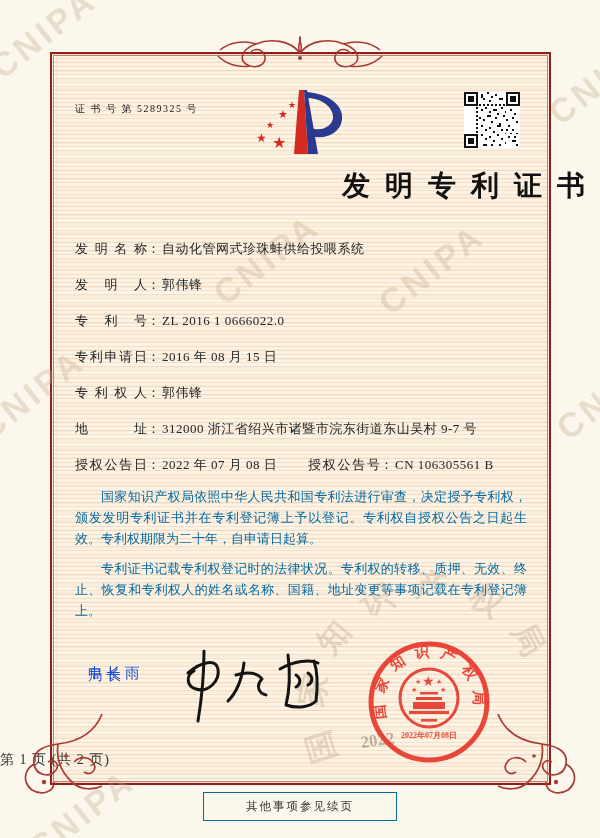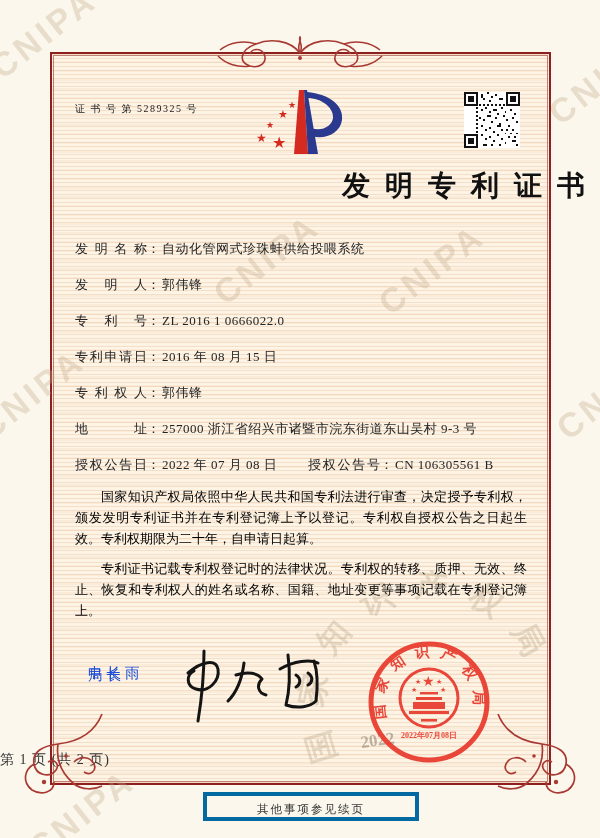--- a/index.html
+++ b/index.html
@@ -27,29 +27,29 @@
   .cert-no{left:75px;top:102px;font-size:10px;letter-spacing:1.5px;color:#222;}
   .title{left:0;top:167px;width:100%;text-align:right;font-size:28px;font-weight:700;
          letter-spacing:15px;text-indent:15px;color:#111;}
 
   .row{left:75px;font-size:13px;white-space:nowrap;}
   .lbl{display:inline-block;width:72px;text-align:justify;text-align-last:justify;vertical-align:top;}
   .colon{display:inline-block;margin-right:2px;}
   .val{letter-spacing:.5px;text-align:center;}
   .grp2{position:absolute;left:233px;top:0;white-space:nowrap;}
 
-  .paras{left:75px;top:486px;width:452px;font-size:13px;line-height:21px;text-align:justify;color:#000000;}
+  .paras{left:75px;top:486px;width:452px;font-size:13px;line-height:21px;text-align:justify;color:#0369a1;}
   .paras p{margin:0 0 9px 0;text-indent:2em;}
 
   .signer{left:88px;font-size:14.5px;letter-spacing:4px;color:#1d4ed8;}
 
   .page-info{left:0;top:751px;width:100%;text-align:left;font-size:14px;color:#333;letter-spacing:1px;}
 
-  .footer-box{left:203px;top:792px;width:216px;height:29px;box-sizing:border-box;
-              border:4px solid #0369a1;line-height:27px;text-align:center;
+  .footer-box{left:203px;top:792px;width:194px;height:29px;box-sizing:border-box;
+              border:1px solid #0369a1;line-height:27px;text-align:center;
               font-size:11.5px;letter-spacing:2px;color:#3a3a3a;z-index:4;}
 
   .orn{z-index:5;pointer-events:none;}
   .seal-svg{z-index:6;}
   .ghost-svg{z-index:2;}
   .sig-svg{z-index:4;}
 </style>
 </head>
 <body>
 
@@ -132,21 +132,21 @@
     <div class="abs row" style="top:312px">
       <span class="lbl">专利号</span><span class="colon">：</span><span class="val">ZL 2016 1 0666022.0</span>
     </div>
     <div class="abs row" style="top:348px">
       <span class="lbl">专利申请日</span><span class="colon">：</span><span class="val">2016 年 08 月 15 日</span>
     </div>
     <div class="abs row" style="top:384px">
       <span class="lbl">专利权人</span><span class="colon">：</span><span class="val">郭伟锋</span>
     </div>
     <div class="abs row" style="top:420px">
-      <span class="lbl">地址</span><span class="colon">：</span><span class="val">257000 浙江省绍兴市诸暨市浣东街道东山吴村 9-3 号</span>
+      <span class="lbl">地址</span><span class="colon">：</span><span class="val">312000 浙江省绍兴市诸暨市浣东街道东山吴村 9-7 号</span>
     </div>
     <div class="abs row" style="top:456px">
       <span class="lbl">授权公告日</span><span class="colon">：</span><span class="val">2022 年 07 月 08 日</span>
       <span class="grp2">
         <span class="lbl">授权公告号</span><span class="colon">：</span><span class="val">CN 106305561 B</span>
       </span>
     </div>
 
     <div class="abs paras">
       <p>国家知识产权局依照中华人民共和国专利法进行审查，决定授予专利权，颁发发明专利证书并在专利登记簿上予以登记。专利权自授权公告之日起生效。专利权期限为二十年，自申请日起算。</p>

